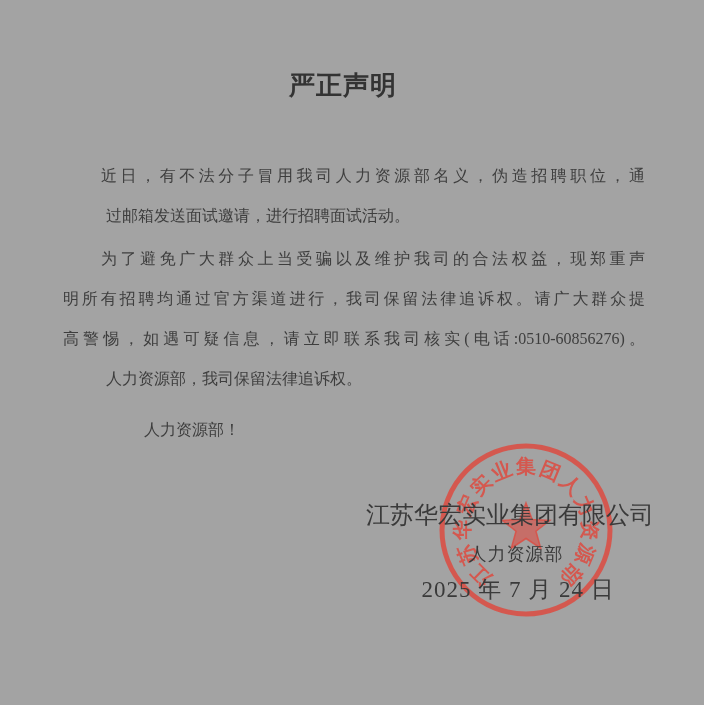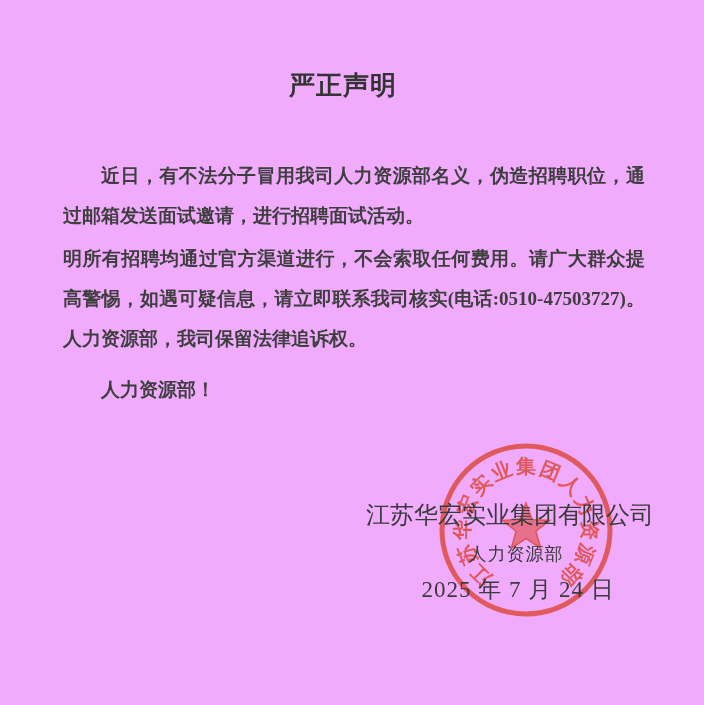--- a/index.html
+++ b/index.html
@@ -4,21 +4,21 @@
 <style>
   html, body {
     margin: 0;
     padding: 0;
     background: #ffffff;
   }
   .page {
     position: relative;
     width: 704px;
     height: 705px;
-    background: #f0abfc;
+    background: #a3a3a3;
     overflow: hidden;
     font-family: "Liberation Serif", "DejaVu Serif", serif;
     color: #3e3e3e;
   }
   .title {
     position: absolute;
     top: 68px;
     left: 343px;
     transform: translateX(-50%);
     margin: 0;
@@ -26,36 +26,36 @@
     font-weight: bold;
     letter-spacing: 1px;
     color: #333333;
     white-space: nowrap;
   }
   .body-block {
     position: absolute;
     left: 63px;
     top: 156px;
     width: 582px;
-    font-size: 19px;
+    font-size: 16px;
     line-height: 40px;
-    font-weight: bold;
   }
   .para { margin: 0; }
   .para + .para { margin-top: 3px; }
   .para.closing { margin-top: 11px; }
   .line {
     display: block;
     text-align: justify;
     text-align-last: justify;
     white-space: nowrap;
   }
   .line.last {
     text-align: right;
     text-align-last: left;
+    margin-left: 43px;
   }
   .line.indent { text-indent: 38px; }
   .signature-line {
     position: absolute;
     transform: translateX(-50%);
     white-space: nowrap;
     color: #3a3a3a;
   }
   .sig-company { left: 510px; top: 499px; font-size: 24px; }
   .sig-dept    { left: 516px; top: 542px; font-size: 18px; letter-spacing: 1px; }
@@ -103,22 +103,23 @@
       </g>
     <polygon points="95,68 101.2,84.5 118.8,85.3 105,96.2 109.7,113.2 95,103.5 80.3,113.2 85,96.2 71.2,85.3 88.8,84.5" fill-opacity="0.6" stroke-width="1.5" stroke-opacity="0.8" fill="#dd4b41" stroke="#dd4b41"></polygon>
   </svg>
 
   <div class="body-block">
     <p class="para">
       <span class="line indent">近日，有不法分子冒用我司人力资源部名义，伪造招聘职位，通</span>
       <span class="line last">过邮箱发送面试邀请，进行招聘面试活动。</span>
     </p>
     <p class="para">
-      <span class="line">明所有招聘均通过官方渠道进行，不会索取任何费用。请广大群众提</span>
-      <span class="line">高警惕，如遇可疑信息，请立即联系我司核实(电话:0510-47503727)。</span>
+      <span class="line indent">为了避免广大群众上当受骗以及维护我司的合法权益，现郑重声</span>
+      <span class="line">明所有招聘均通过官方渠道进行，我司保留法律追诉权。请广大群众提</span>
+      <span class="line">高警惕，如遇可疑信息，请立即联系我司核实(电话:0510-60856276)。</span>
       <span class="line last">人力资源部，我司保留法律追诉权。</span>
     </p>
     <p class="para closing">
       <span class="line last indent">人力资源部！</span>
     </p>
   </div>
 
   <div class="signature-line sig-company over-seal">江苏华宏实业集团有限公司</div>
   <div class="signature-line sig-dept over-seal">人力资源部</div>
   <div class="signature-line sig-date over-seal">2025 年 7 月 24 日</div>

